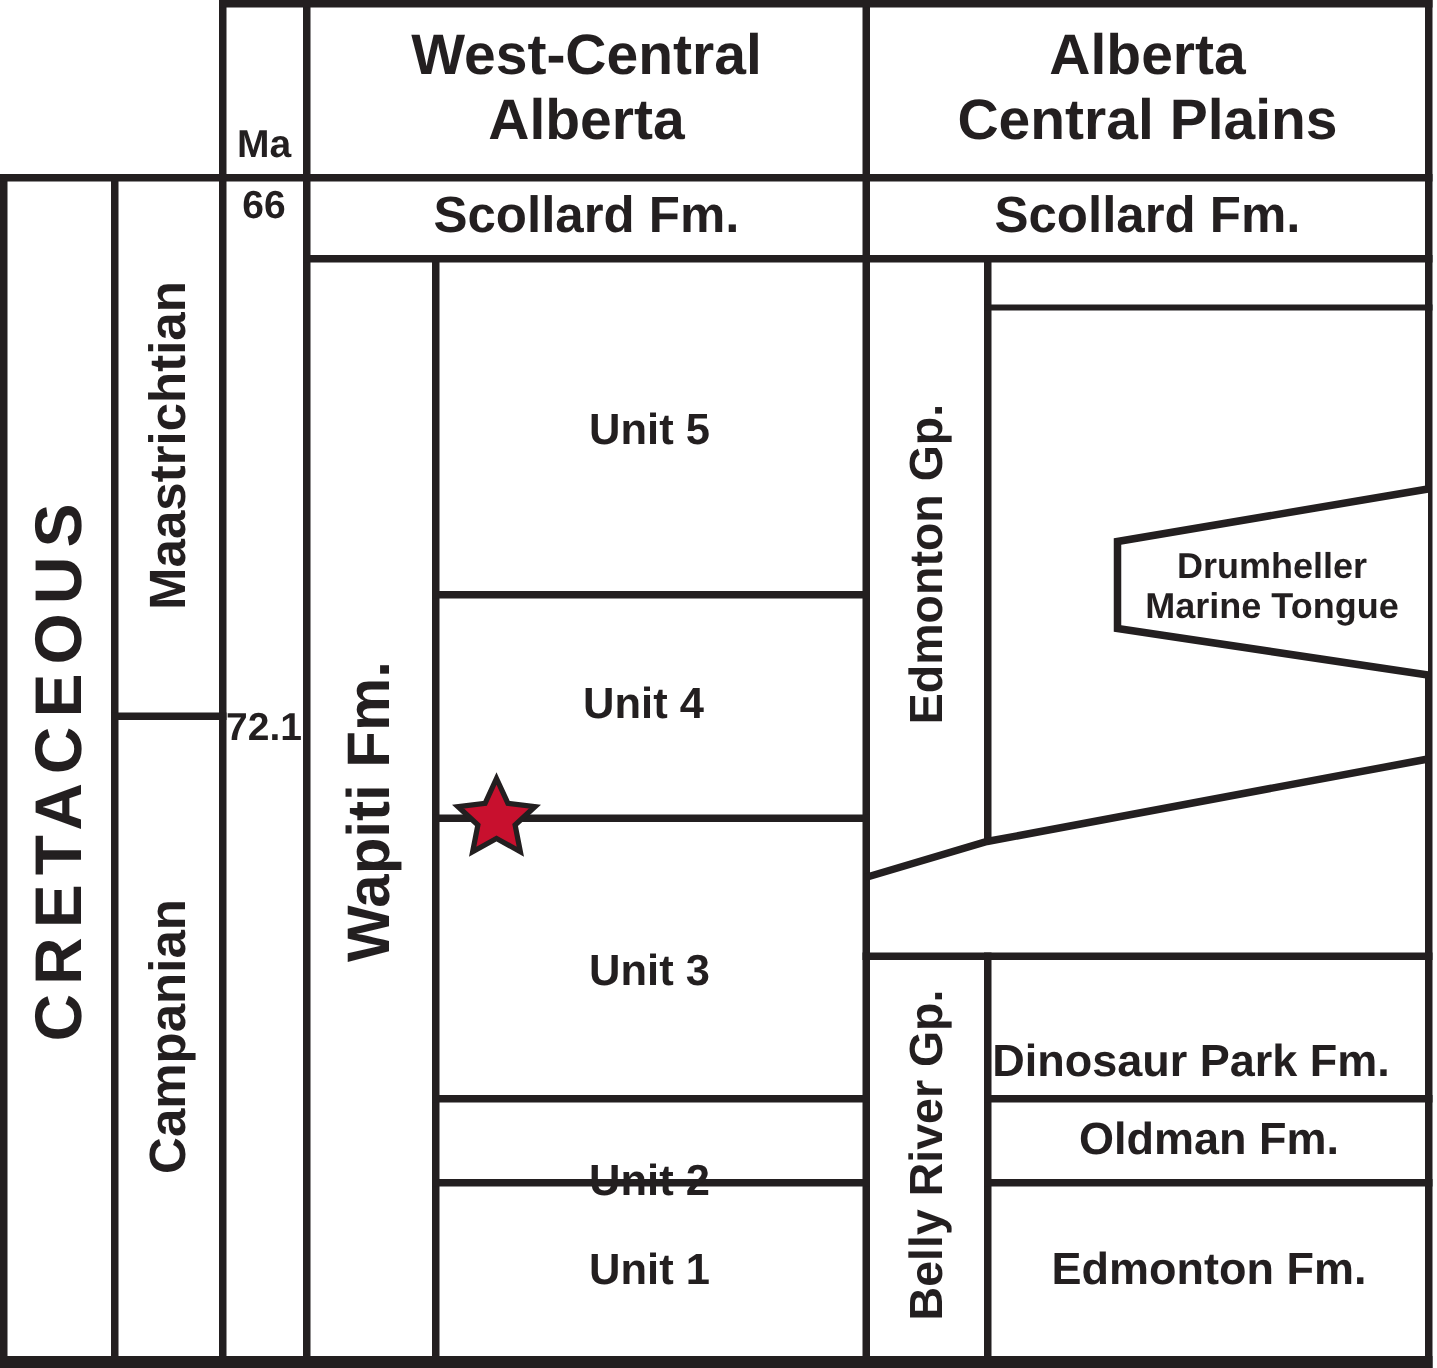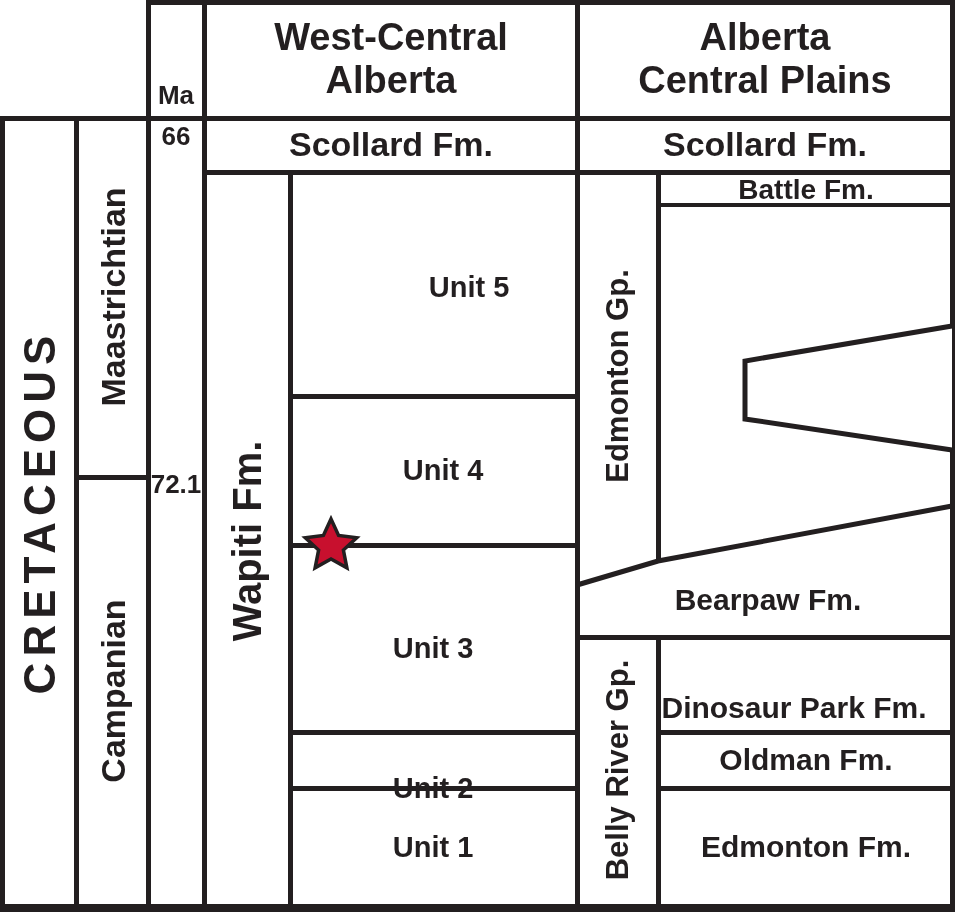--- a/index.html
+++ b/index.html
@@ -92,28 +92,28 @@
   <div class="t fs-ma" style="left:176px; top:96px;">Ma</div>
   <div class="t fs-ma" style="left:176px; top:137px;">66</div>
   <div class="t fs-ma" style="left:176px; top:485px;">72.1</div>
 
   <div class="vt fs-cret" style="left:40px; top:512px;">CRETACEOUS</div>
   <div class="vt fs-stage" style="left:113px; top:297px;">Maastrichtian</div>
   <div class="vt fs-stage" style="left:113px; top:691px;">Campanian</div>
 
   <div class="t fs-scollard" style="left:391px; top:144px;">Scollard Fm.</div>
   <div class="vt fs-wapiti" style="left:247px; top:541px;">Wapiti Fm.</div>
-  <div class="t fs-unit" style="left:433px; top:287px;margin-left:36px;">Unit 5</div>
-  <div class="t fs-unit" style="left:443px; top:470px;">Unit 4</div>
+  <div class="t fs-unit" style="left:433px; top:287px;">Unit 5</div>
+  <div class="t fs-unit" style="left:429px; top:470px;">Unit 4</div>
   <div class="t fs-unit" style="left:433px; top:648px;">Unit 3</div>
   <div class="t fs-unit" style="left:433px; top:760px;margin-top:28px;">Unit 2</div>
   <div class="t fs-unit" style="left:433px; top:847px;">Unit 1</div>
 
   <div class="t fs-scollard" style="left:765px; top:144px;">Scollard Fm.</div>
-  <div class="t fs-battle" style="left:806px; top:190px;">Battle Fm.</div>
   <div class="vt fs-group" style="left:618px; top:376px;">Edmonton Gp.</div>
-  <div class="t fs-fm" style="left:768px; top:600px;">Bearpaw Fm.</div>
+  <div class="t fs-drum" style="left:848px; top:392px;">Drumheller
+Marine Tongue</div>
   <div class="vt fs-group" style="left:618px; top:770px;">Belly River Gp.</div>
   <div class="t fs-fm" style="left:794px; top:684px;margin-top:24px;">Dinosaur Park Fm.</div>
   <div class="t fs-fm" style="left:806px; top:760px;">Oldman Fm.</div>
   <div class="t fs-fm" style="left:806px; top:847px;">Edmonton Fm.</div>
 
 </div>
 
 </body></html>

